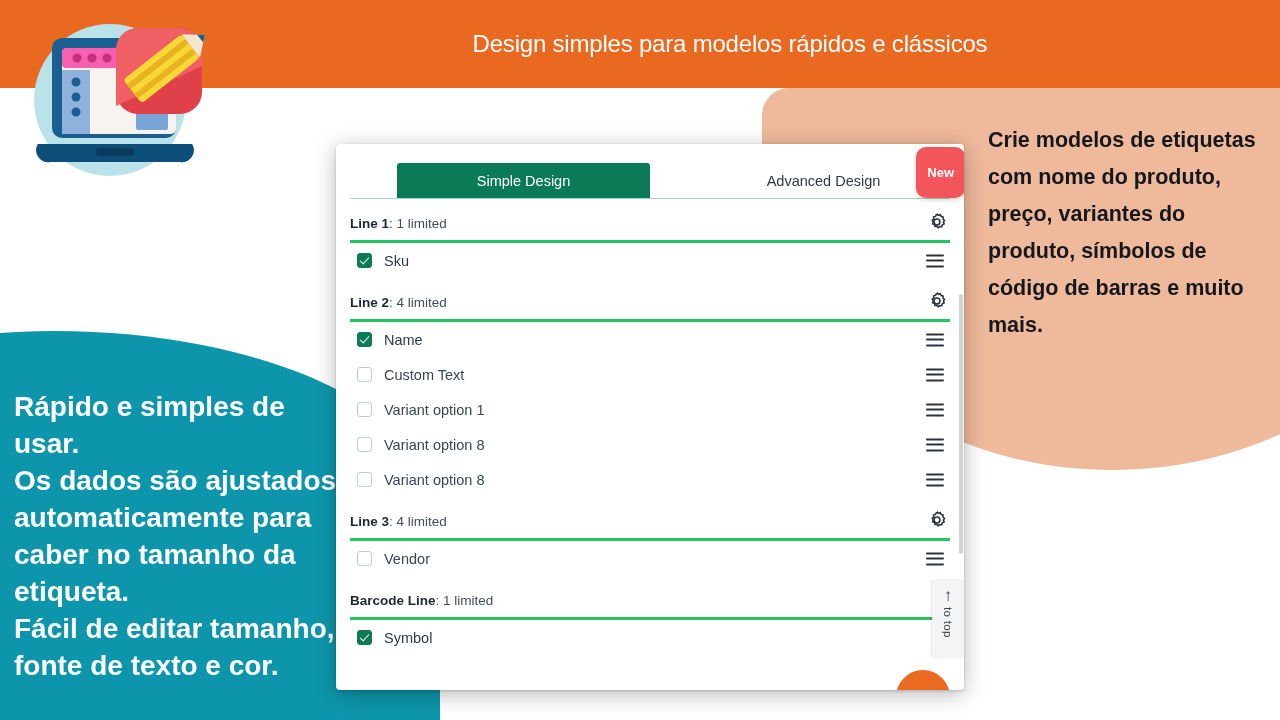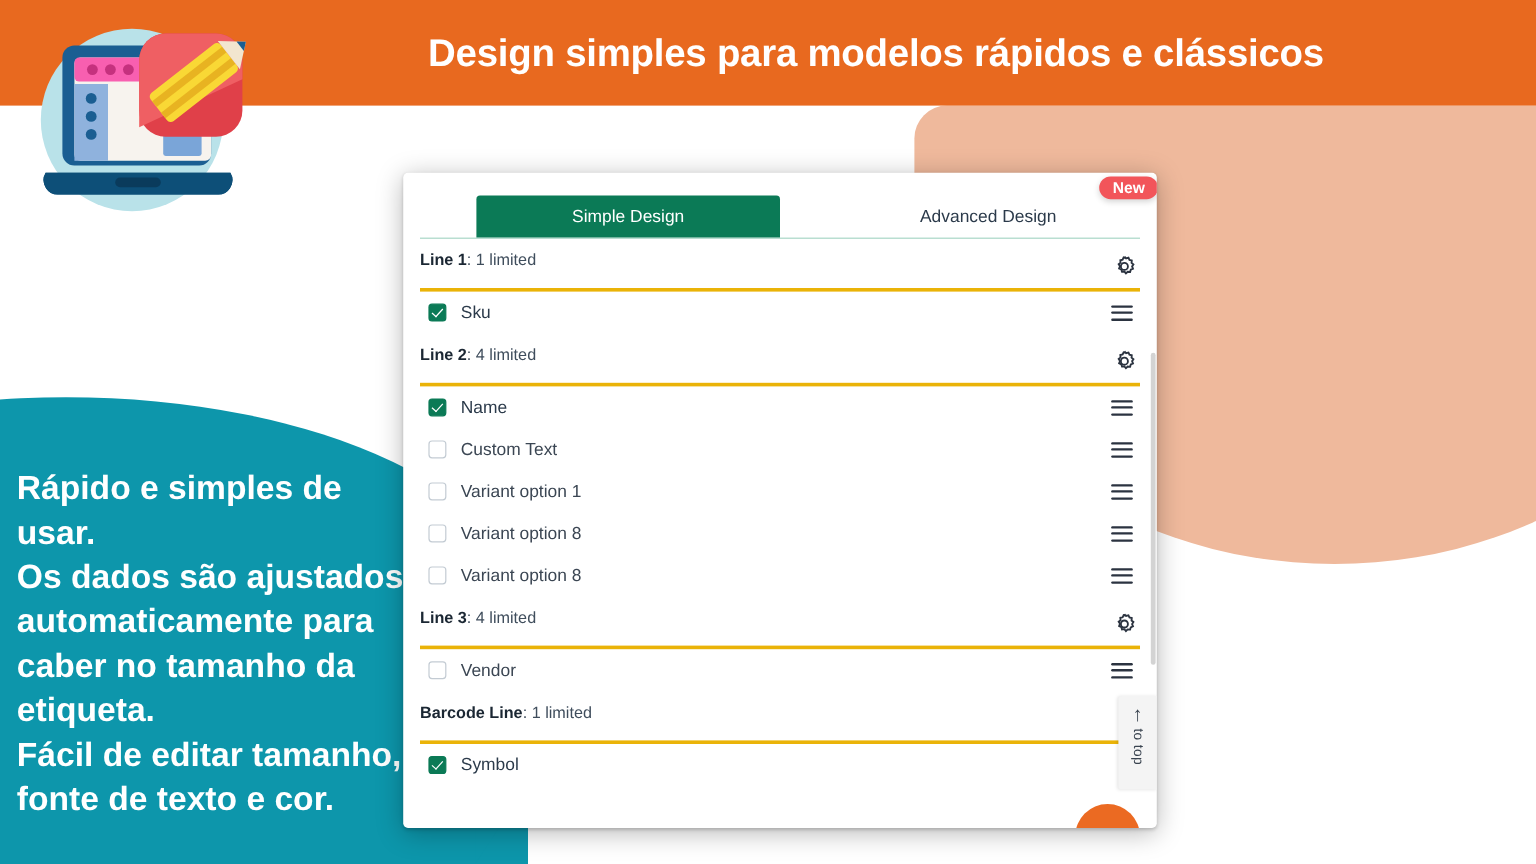--- a/index.html
+++ b/index.html
@@ -21,22 +21,22 @@
     position: absolute; left: 0; top: 0;
     width: 1280px; height: 88px;
     background: #e8691f;
     z-index: 6;
   }
   .banner-title {
     position: absolute;
     left: 300px; top: 0; width: 860px; height: 88px;
     display: flex; align-items: center; justify-content: center;
     color: #ffffff;
-    font-size: 32px;
-    font-weight: bold;
+    font-size: 24px;
+    font-weight: normal;
     letter-spacing: -0.2px;
     white-space: nowrap;
   }
 
   
   .logo-wrap {
     position: absolute;
     left: 22px; top: 12px;
     width: 186px; height: 172px;
     z-index: 8;
@@ -133,34 +133,34 @@
     color: #ffffff;
     border-radius: 3px 3px 0 0;
   }
   .badge-new {
     position: absolute;
     right: -15px; top: -16px;
     background: #f2555a;
     color: #ffffff;
     font-size: 13px;
     font-weight: bold;
-    padding: 2px 11px;
+    padding: 18px 11px;
     border-radius: 10px;
     box-shadow: 0 2px 5px rgba(0,0,0,0.18);
     z-index: 3;
   }
 
   .list-body { padding: 0 14px; }
 
   .group-head {
     position: relative;
-    display: flex; 
+    display: flex; align-items: center;
     height: 34px;
     margin-top: 10px;
-    border-bottom: 3px solid #eab308;
+    border-bottom: 3px solid #22c55e;
     padding-bottom: 2px;
   }
   .group-title {
     font-size: 13.5px;
     color: #2b3a4a;
   }
   .group-title b { font-weight: bold; color: #1b2733; }
   .group-title span { font-weight: normal; color: #3f4d5c; }
   .gear {
     position: absolute; right: 2px; top: 2px;
@@ -300,20 +300,21 @@
       <g transform="rotate(-38 137 60)">
         <rect x="104" y="44" width="74" height="30" rx="4" fill="#f9d835"></rect>
         <rect x="104" y="50" width="74" height="6" fill="#e8b321"></rect>
         <rect x="104" y="62" width="74" height="6" fill="#e8b321"></rect>
         <path d="M178 44 l18 15 l-18 15 Z" fill="#f2e6cf"></path>
         <path d="M190 54 l6 5 l-6 5 Z" fill="#1a5e92"></path>
       </g>
     </svg>
   </div>
 
+  <div class="peach-text">Crie modelos de etiquetas com nome do produto, preço, variantes do produto, símbolos de código de barras e muito mais.</div>
 
   <div class="teal-text">
       <div>Rápido e simples de usar.</div>
       <div>Os dados são ajustados automaticamente para caber no tamanho da etiqueta.</div>
       <div>Fácil de editar tamanho, fonte de texto e cor.</div>
     </div>
 
   <div class="card">
 
     <div class="tabs">

